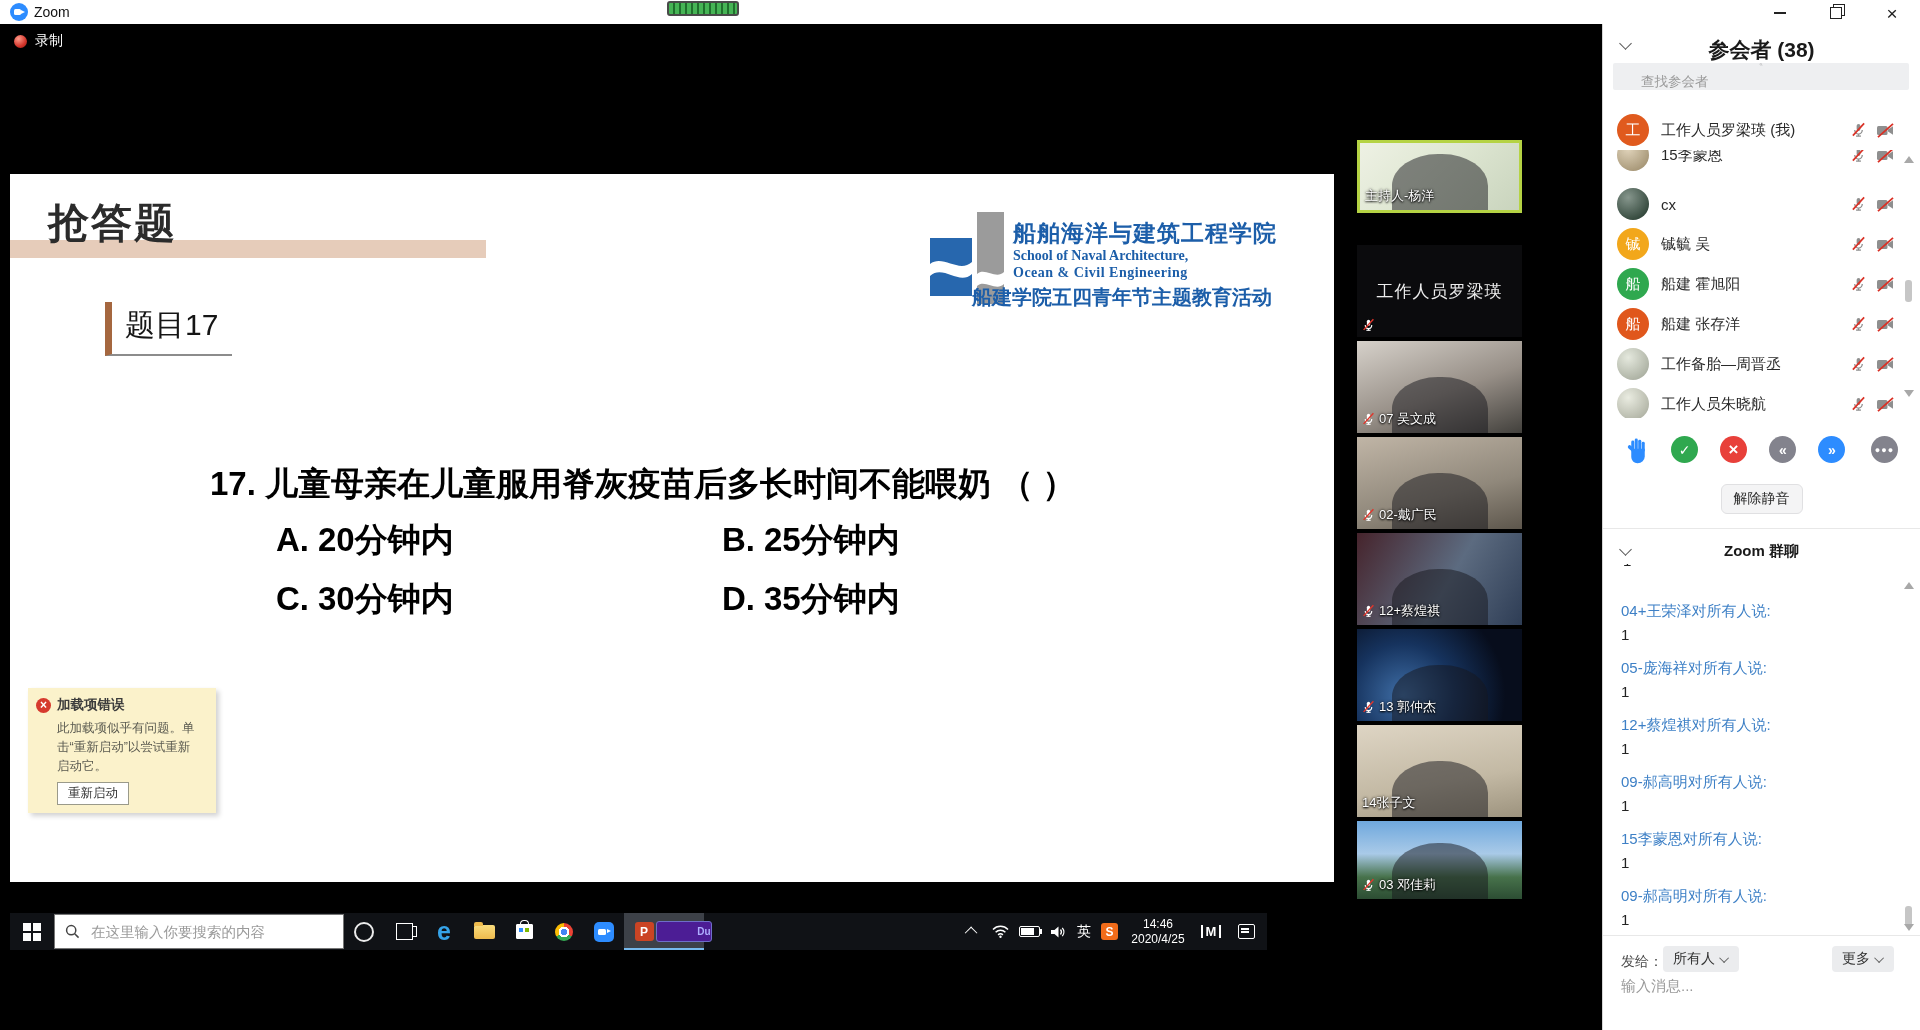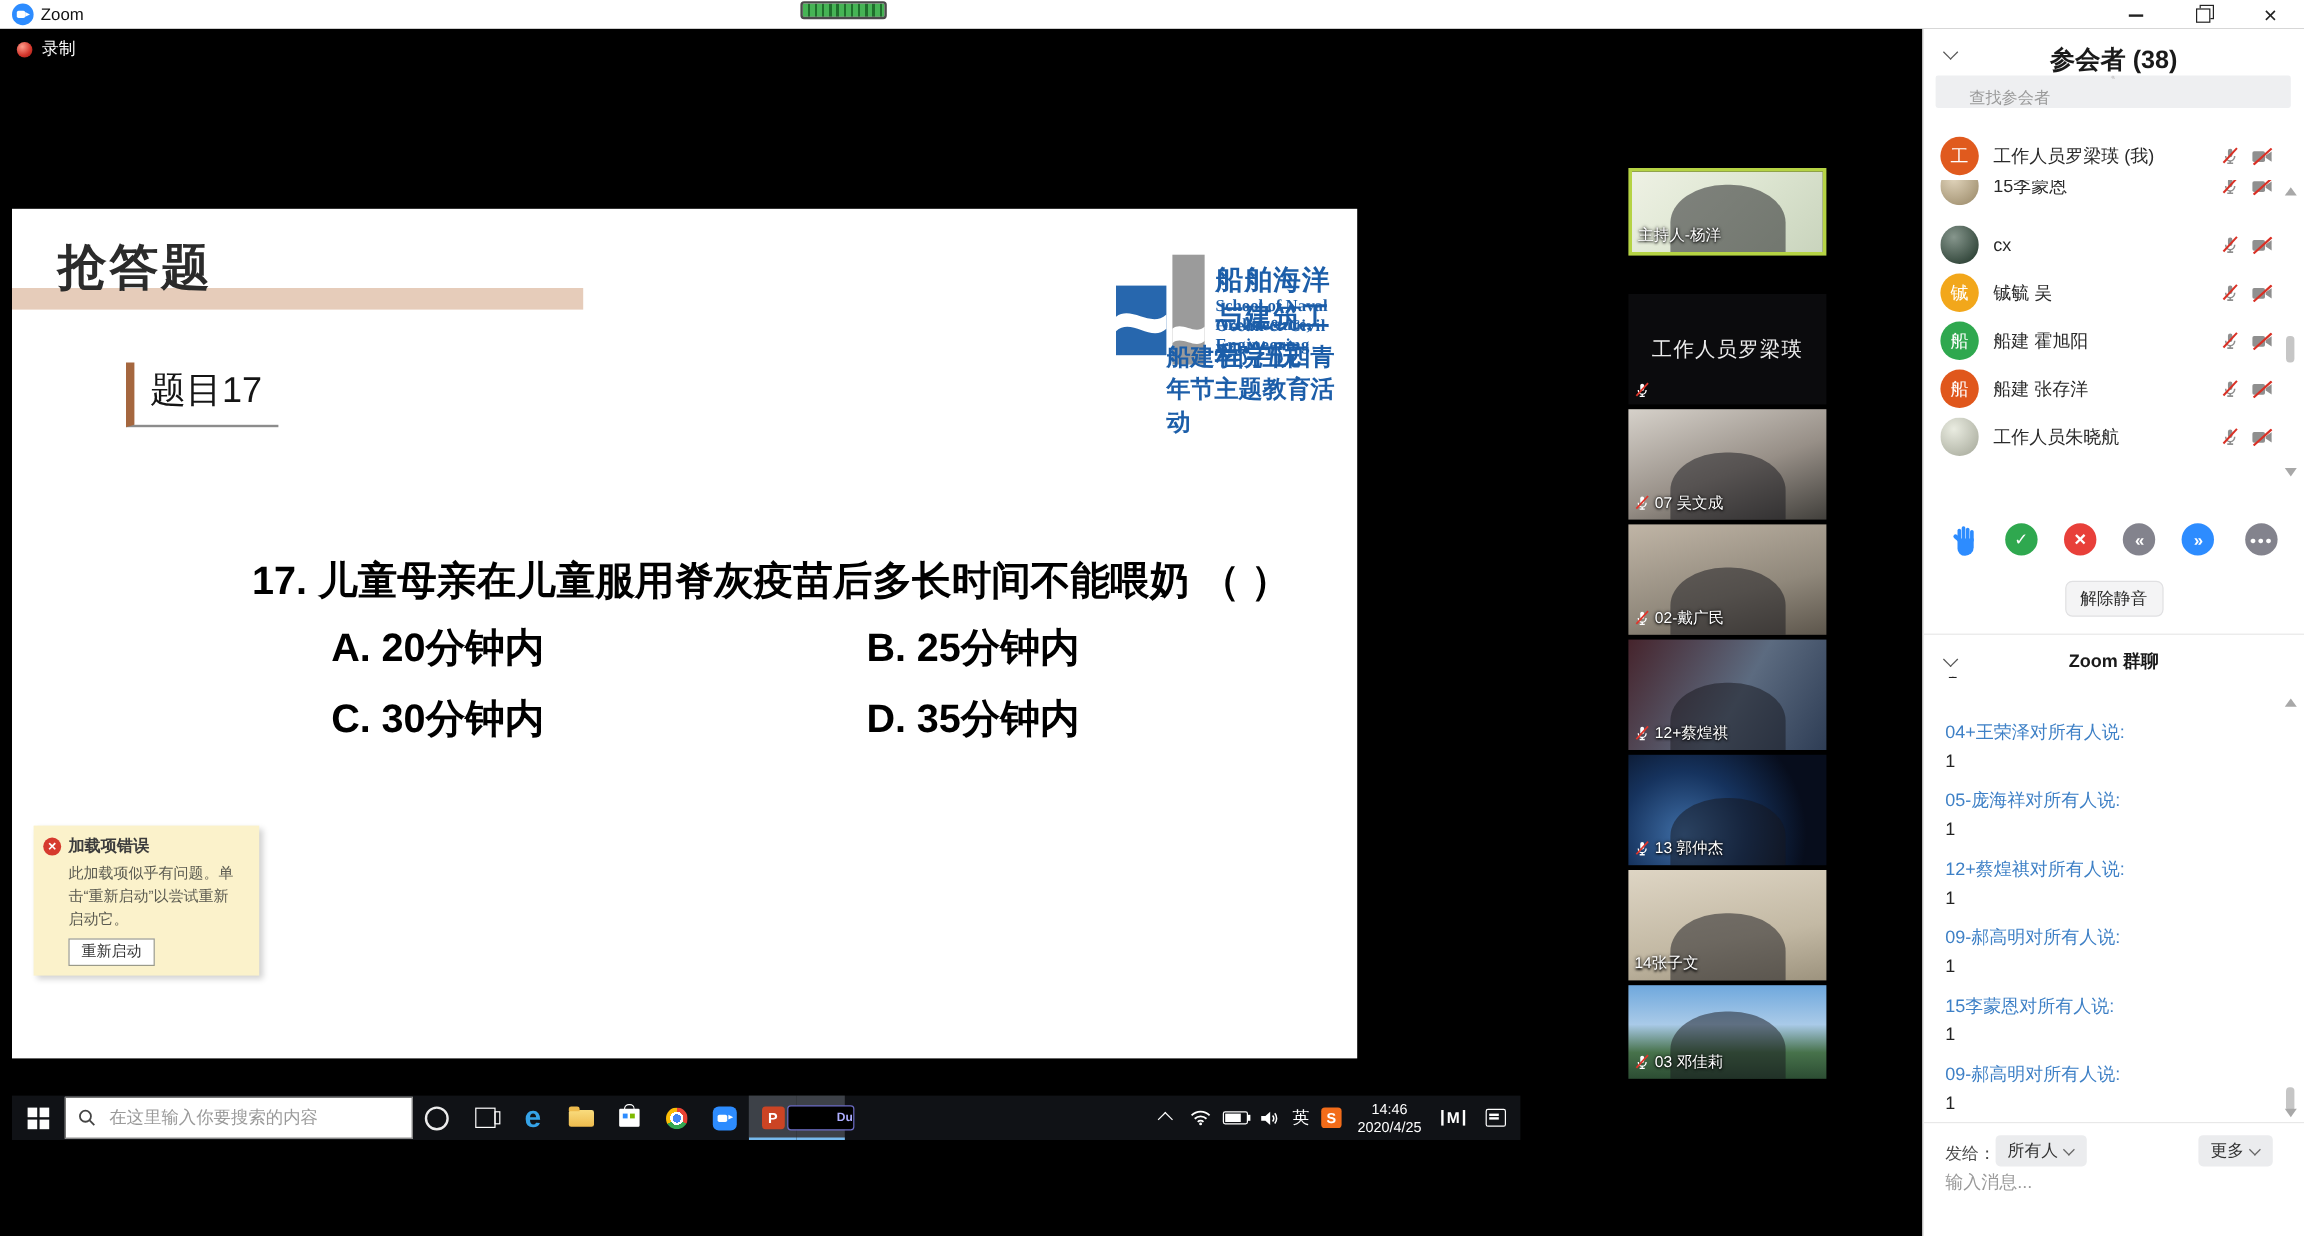--- a/index.html
+++ b/index.html
@@ -21,21 +21,21 @@
   .ic-restore{width:10px;height:10px;border:1.5px solid #222;position:relative;background:#fff;}
   .ic-restore::before{content:"";position:absolute;left:2px;top:-4px;width:10px;height:10px;border:1.5px solid #222;z-index:-1;}
   .ic-close{font-size:19px;line-height:19px;}
 
   
   .main{position:absolute;left:0;top:24px;width:1602px;height:1006px;background:#000;}
   .rec{position:absolute;left:14px;top:8px;display:flex;align-items:center;gap:8px;color:#fff;font-size:14px;}
   .rec-dot{width:13px;height:13px;border-radius:50%;background:radial-gradient(circle at 35% 30%,#ff9b8a,#d2342a 60%,#8f1b12);}
 
   
-  .slide{position:absolute;left:10px;top:150px;width:1121px;height:708px;background:#fff;color:#111;}
+  .slide{position:absolute;left:10px;top:150px;width:1324px;height:708px;background:#fff;color:#111;}
   .band{position:absolute;left:0;top:66px;width:476px;height:18px;background:#e6ccba;}
   .s-title{position:absolute;left:38px;top:22px;margin:0;font-size:41px;font-weight:600;color:#2b2b2b;letter-spacing:2px;z-index:2;}
   .q-label{position:absolute;left:95px;top:128px;border-left:7px solid #a5673f;border-bottom:2px solid #8c8c8c;
       padding:3px 14px 8px 13px;min-width:92px;font-size:30px;color:#151515;}
   .question{position:absolute;left:200px;top:288px;font-size:33px;font-weight:600;color:#000;}
   .options{position:absolute;left:266px;top:344px;width:950px;height:130px;}
   .opt{position:absolute;font-size:33px;font-weight:600;color:#000;white-space:nowrap;}
   .opt:nth-child(1){left:0;top:0;}   .opt:nth-child(2){left:446px;top:0;}
   .opt:nth-child(3){left:0;top:59px;}.opt:nth-child(4){left:446px;top:59px;}
   .opt .k{margin-right:9px;}
@@ -100,21 +100,21 @@
   .store em{position:absolute;left:8px;top:2.5px;width:4px;height:4px;background:#7fba00;}
   .chrome{width:18px;height:18px;border-radius:50%;
       background:radial-gradient(circle,#4285f4 0 3.5px,#fff 3.5px 5.5px,transparent 5.5px),
       conic-gradient(#ea4335 0 120deg,#34a853 120deg 240deg,#fbbc05 240deg 360deg);}
   .zoomapp{width:20px;height:20px;border-radius:5px;background:#2d8cff;position:relative;}
   .zoomapp::before{content:"";position:absolute;left:4px;top:7px;width:8px;height:6px;background:#fff;border-radius:1.5px;}
   .zoomapp::after{content:"";position:absolute;left:12.5px;top:7.5px;border-left:4px solid #fff;
       border-top:2.5px solid transparent;border-bottom:2.5px solid transparent;}
   .pptapp{width:19px;height:19px;border-radius:3px;background:#cb4424;color:#fff;font-weight:bold;font-size:12px;
       display:flex;align-items:center;justify-content:center;}
-  .duapp{width:19px;height:19px;border-radius:3px;background:#000000;border:1px solid #6e6ec8;color:#aeaeff;
+  .duapp{width:19px;height:19px;border-radius:3px;background:#4c1d95;border:1px solid #6e6ec8;color:#aeaeff;
       font-weight:bold;font-size:10px;display:flex;align-items:center;justify-content:center;padding-left:40px;}
   .tray{position:absolute;right:4px;top:0;height:37px;display:flex;align-items:center;color:#fff;}
   .titem{height:37px;display:flex;align-items:center;justify-content:center;}
   .chev-up{width:8px;height:8px;border-left:1.6px solid #fff;border-top:1.6px solid #fff;transform:rotate(45deg) translateY(2px);}
   .batt{width:19px;height:9px;border:1.2px solid #fff;border-radius:2px;position:relative;}
   .batt::after{content:"";position:absolute;right:-3.5px;top:2px;width:2px;height:5px;background:#fff;}
   .batt i{position:absolute;left:1px;top:1px;bottom:1px;width:70%;background:#fff;}
   .lang{font-size:14px;}
   .sogou{width:17px;height:17px;border-radius:3px;background:#f26c1a;color:#fff;font-weight:bold;font-size:12px;
       display:flex;align-items:center;justify-content:center;}
@@ -554,20 +554,40 @@
           <line x1="14" y1="1.5" x2="2" y2="14.5" stroke="#d93025" stroke-width="1.8"></line>
         </svg>
         <svg class="vid-g" width="19" height="15" viewBox="0 0 19 15">
           <rect x="1" y="3" width="10.5" height="9" rx="1.5" fill="#8f8f8f"></rect>
           <path d="M12 6.5l5-3.2v8.4l-5-3.2z" fill="#8f8f8f"></path>
           <line x1="17" y1="0.8" x2="2" y2="14.2" stroke="#d93025" stroke-width="1.8"></line>
         </svg>
       </div>
     </div>
   </div>
+      <div class="prow">
+    <div class="prow-in">
+      <div class="avatar photo" style="background-color: rgb(207, 214, 194);"></div>
+      <div class="pname">工作备胎—周晋丞</div>
+      <div class="picons">
+        <svg class="mic-g" width="15" height="16" viewBox="0 0 16 17">
+          <rect x="6" y="2" width="4" height="7.5" rx="2" fill="#8f8f8f"></rect>
+          <path d="M4 8.5a4 4.4 0 0 0 8 0" fill="none" stroke="#8f8f8f" stroke-width="1.4"></path>
+          <line x1="8" y1="13" x2="8" y2="15" stroke="#8f8f8f" stroke-width="1.4"></line>
+          <line x1="5.4" y1="15" x2="10.6" y2="15" stroke="#8f8f8f" stroke-width="1.4"></line>
+          <line x1="14" y1="1.5" x2="2" y2="14.5" stroke="#d93025" stroke-width="1.8"></line>
+        </svg>
+        <svg class="vid-g" width="19" height="15" viewBox="0 0 19 15">
+          <rect x="1" y="3" width="10.5" height="9" rx="1.5" fill="#8f8f8f"></rect>
+          <path d="M12 6.5l5-3.2v8.4l-5-3.2z" fill="#8f8f8f"></path>
+          <line x1="17" y1="0.8" x2="2" y2="14.2" stroke="#d93025" stroke-width="1.8"></line>
+        </svg>
+      </div>
+    </div>
+  </div>
       <div class="prow clip-bottom">
     <div class="prow-in">
       <div class="avatar photo" style="background-color: rgb(216, 220, 200);"></div>
       <div class="pname">工作人员朱晓航</div>
       <div class="picons">
         <svg class="mic-g" width="15" height="16" viewBox="0 0 16 17">
           <rect x="6" y="2" width="4" height="7.5" rx="2" fill="#8f8f8f"></rect>
           <path d="M4 8.5a4 4.4 0 0 0 8 0" fill="none" stroke="#8f8f8f" stroke-width="1.4"></path>
           <line x1="8" y1="13" x2="8" y2="15" stroke="#8f8f8f" stroke-width="1.4"></line>
           <line x1="5.4" y1="15" x2="10.6" y2="15" stroke="#8f8f8f" stroke-width="1.4"></line>

